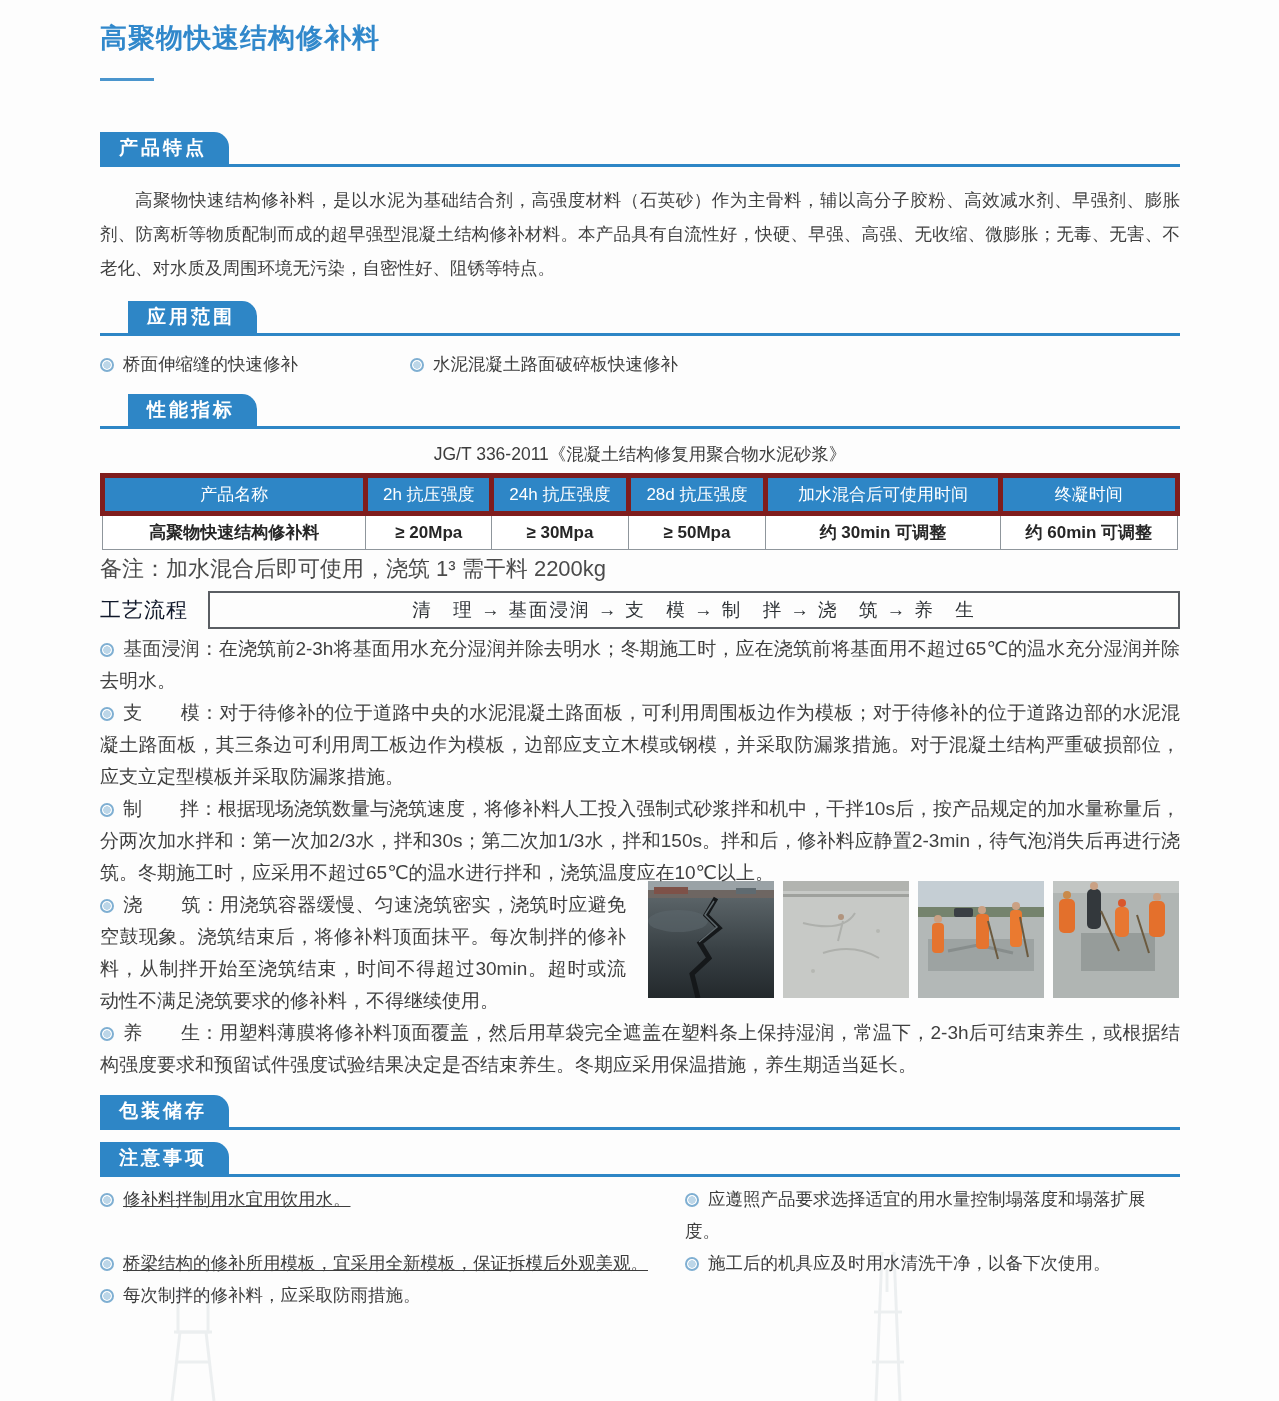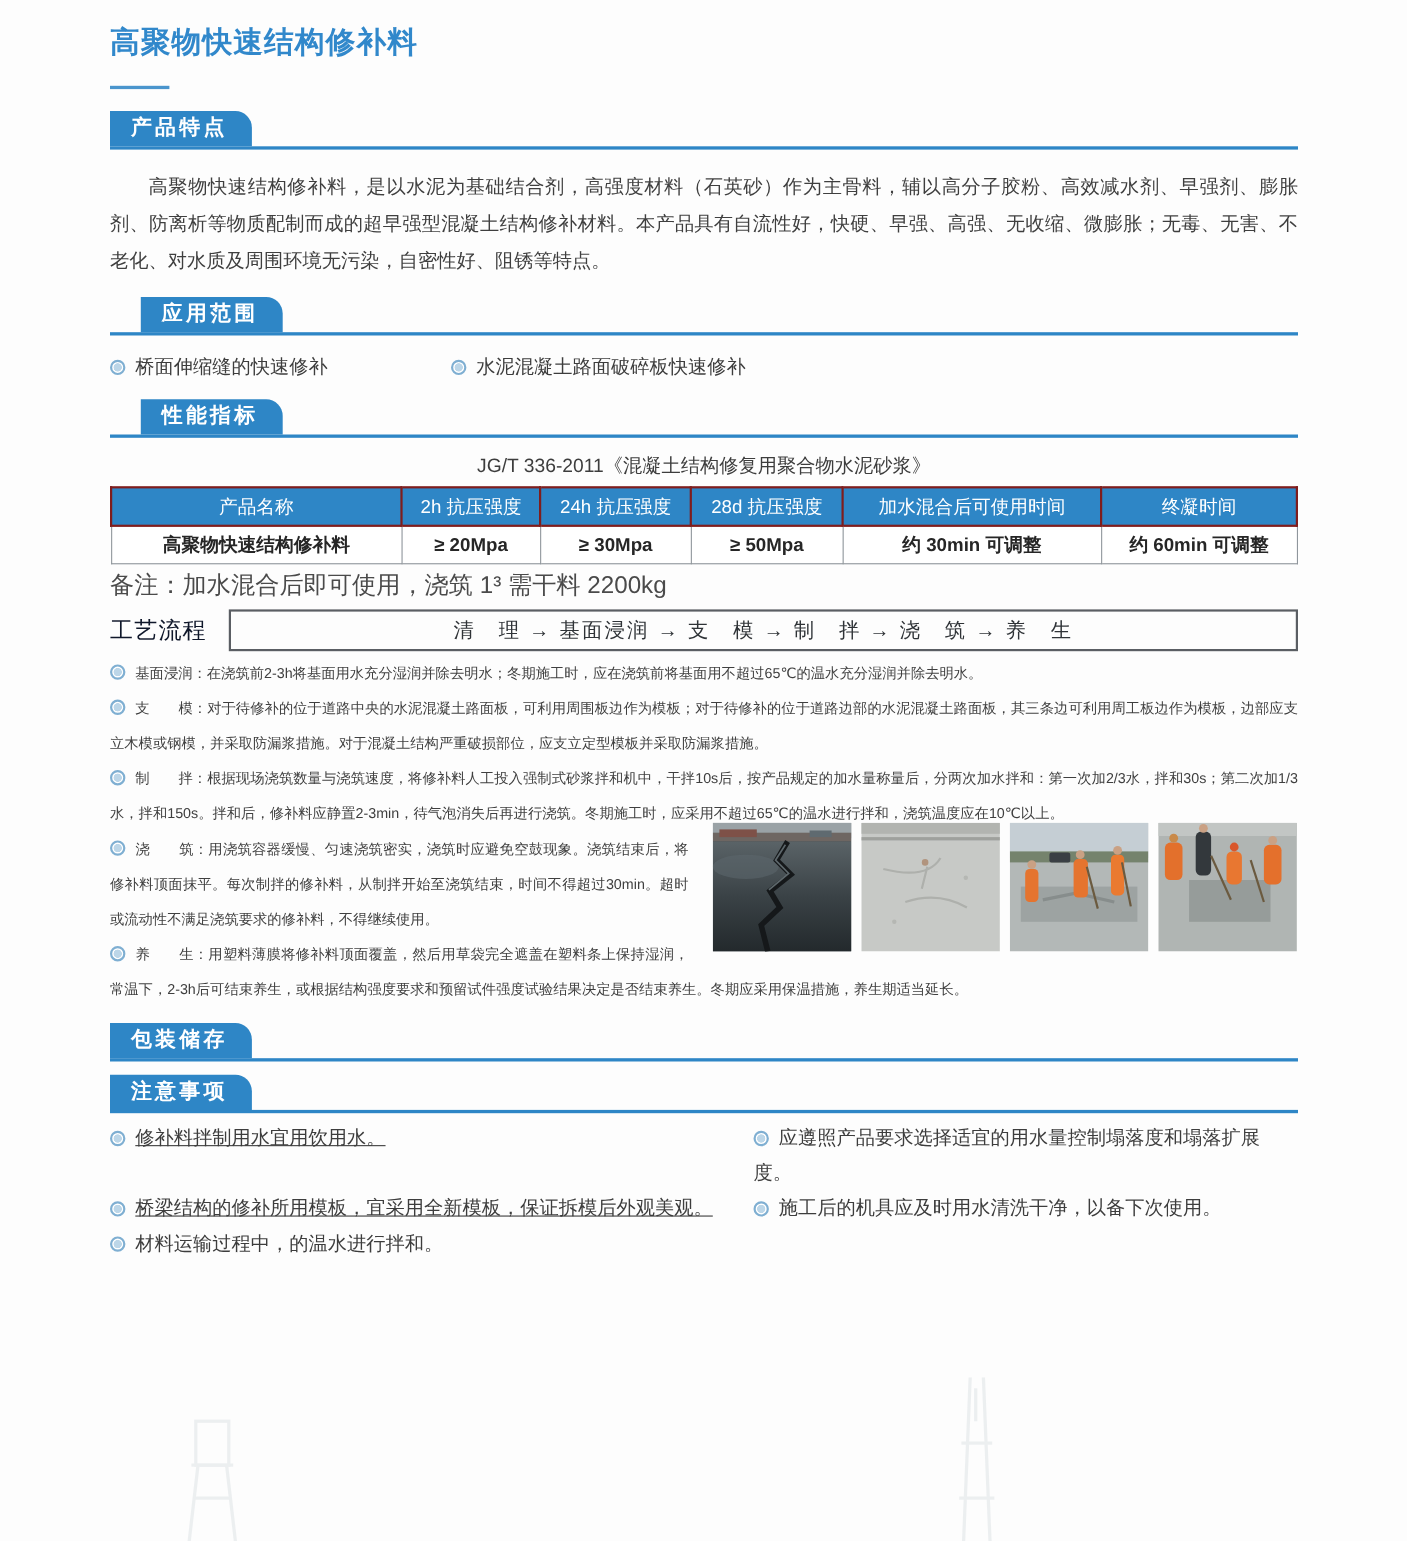--- a/index.html
+++ b/index.html
@@ -20,21 +20,21 @@
   }
   .title-underline { width:54px; height:3px; background:#4a95cd; margin-top:22px; }
 
   .section-head { border-bottom:3px solid #2e86c6; margin-top:16px; line-height:0; }
   .badge {
     display:inline-block; background:#2e86c6; color:#ffffff;
     font-size:19px; font-weight:bold; letter-spacing:3px;
     padding:6px 22px 6px 19px; line-height:20px;
     border-radius:0 15px 0 0;
   }
-  .mt-title { margin-top:20px; }
+  .mt-title { margin-top:51px; }
   .mt-big   { margin-top:24px; }
   .mt-mid   { margin-top:16px;padding-left:28px; }
   .mt-sm    { margin-top:12px; }
   .mt-pack  { margin-top:14px; }
 
   .para {
     font-size:17.5px; line-height:34px; text-indent:2em;
     margin:16px 0 0; text-align:justify; color:#3f3f3f;
   }
 
@@ -47,38 +47,38 @@
 
   .app-row { display:flex; margin-top:14px; }
   .app-item { font-size:17.5px; line-height:28px; margin:0; }
   .app-item.first { flex:0 0 310px; }
 
   .std-line { text-align:center; font-size:17.5px; line-height:22px; margin-top:14px; color:#3d3d3d; }
 
   table.perf { width:100%; border-collapse:collapse; margin-top:8px; font-size:17px; table-layout:fixed; }
   table.perf th {
     background:#2e86c6; color:#fff; font-weight:500;
-    padding:5px 2px; border:2px solid #7f1d1d; text-align:center;
+    padding:5px 2px; border:5px solid #7f1d1d; text-align:center;
   }
   table.perf td {
     border:1px solid #8f969c; padding:5px 2px; text-align:center;
     font-weight:600; color:#262626; background:#fff;
   }
   .note-line { font-size:22px; line-height:20px; margin-top:9px; color:#4a4a4a; }
 
   .flow-row { display:flex; align-items:center; margin-top:12px; }
   .flow-label { font-size:21px; color:#0f172a; flex:0 0 auto; letter-spacing:1px; }
   .flow-box {
     flex:1; margin-left:20px; border:2px solid #5a5e63;
     padding:5px 0; text-align:center; font-size:18.5px;
     letter-spacing:2px; color:#2f3337; font-weight:500; line-height:24px;
   }
 
   .steps { margin-top:4px; }
-  .step { font-size:13px; line-height:32px; margin:0; text-align:justify; color:#3f3f3f; }
+  .step { font-size:19px; line-height:32px; margin:0; text-align:justify; color:#3f3f3f; }
 
   .photo-strip { float:right; width:532px; display:flex; gap:9px; margin:-8px 0 8px 22px; }
   .photo { width:126px; height:117px; flex:0 0 auto; display:block; }
 
   .pack-items { margin-top:8px; }
   .pack-item { font-size:17.5px; line-height:34px; margin:0; }
 
   .notes-grid { display:grid; grid-template-columns:585px 1fr; margin-top:6px; }
   .notes-grid p { font-size:17.5px; line-height:32px; margin:0; }
   .nc1 { grid-column:1;text-decoration:underline; } .nc2 { grid-column:2; } .nspan { grid-column:1 / -1; }
@@ -224,21 +224,21 @@
   </div>
 
   <div class="section-head mt-sm">
     <span class="badge">注意事项</span>
   </div>
   <div class="notes-grid">
     <p class="nc1"><span class="ring"></span><span>修补料拌制用水宜用饮用水。</span></p>
     <p class="nc2"><span class="ring"></span><span>应遵照产品要求选择适宜的用水量控制塌落度和塌落扩展度。</span></p>
     <p class="nc1"><span class="ring"></span><span>桥梁结构的修补所用模板，宜采用全新模板，保证拆模后外观美观。</span></p>
     <p class="nc2"><span class="ring"></span><span>施工后的机具应及时用水清洗干净，以备下次使用。</span></p>
-    <p class="nspan"><span class="ring"></span><span>材料运输过程中，的温水进行拌和。</span></p>
+    <p class="nspan"><span class="ring"></span><span>每次制拌的修补料，应采取防雨措施。</span></p>
 
   </div>
 
 </div>
 
 <svg class="wm wm1" width="90" height="119" viewBox="0 0 90 119" xmlns="http://www.w3.org/2000/svg">
   <g stroke="#c3ccd2" stroke-width="3" fill="none">
     <rect x="28" y="10" width="30" height="40"></rect>
     <line x1="24" y1="50" x2="62" y2="50"></line>
     <path d="M30 50 L22 119 M56 50 L64 119"></path>

